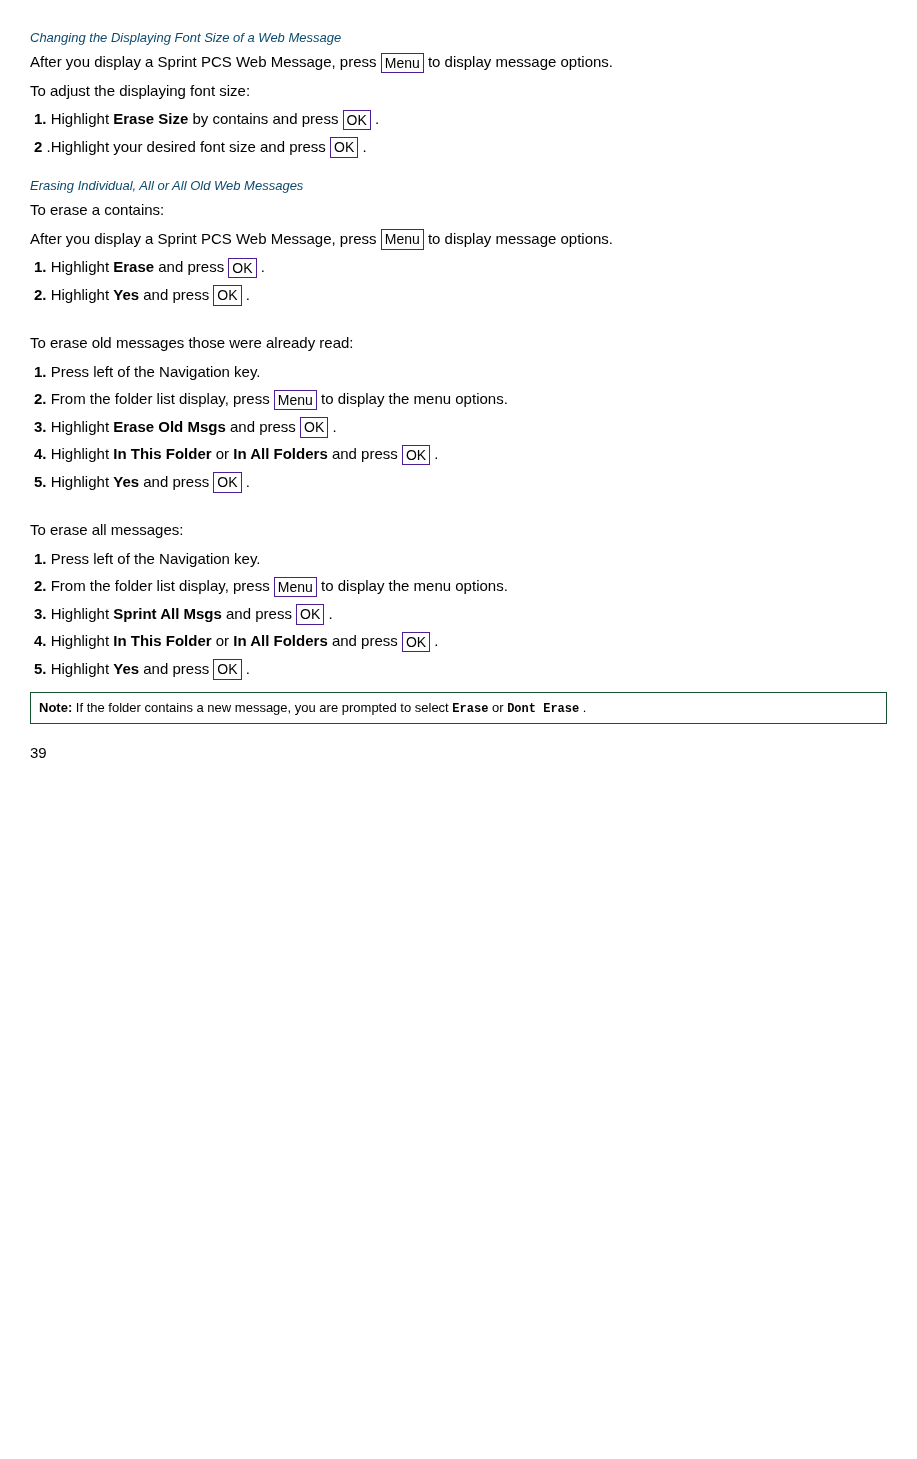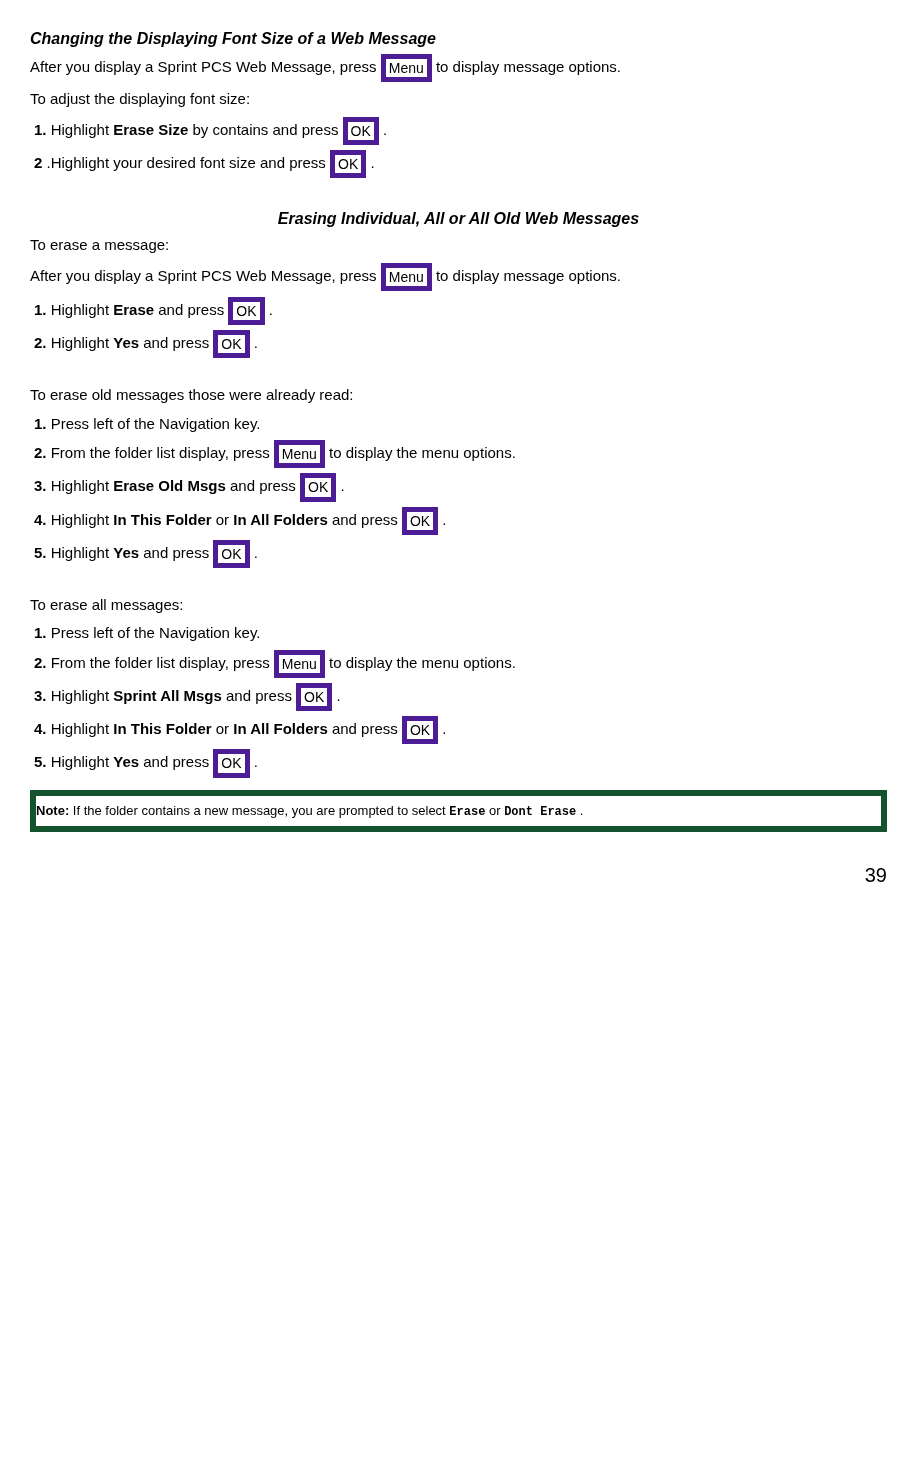--- a/index.html
+++ b/index.html
@@ -10,75 +10,74 @@
     body {
       width: 917px;
       min-height: 1459px;
       background: #ffffff;
       font-family: Arial, sans-serif;
       font-size: 15px;
       color: #000000;
       padding: 20px 30px 40px 30px;
     }
     .section-title {
-      color: #000000;
+      color: #0c4a6e;
       font-style: italic;
-      font-weight: bold;
-      font-size: 16px;
+      font-weight: normal;
+      font-size: 13px;
       margin-bottom: 6px;
       margin-top: 10px;
     }
     .para {
       margin-bottom: 6px;
       line-height: 1.5;
     }
     .list-item {
       margin-bottom: 5px;
       line-height: 1.5;
       padding-left: 4px;
     }
     .bold {
       font-weight: bold;
     }
     .inline-box {
       display: inline-block;
-      border: 5px solid #4c1d95;
+      border: 1px solid #4c1d95;
       padding: 0px 3px;
       font-size: 14px;
       font-family: Arial, sans-serif;
       line-height: 1.3;
       vertical-align: middle;
     }
     .note-box {
-      border: 6px solid #14532d;
-      padding: 5px 0;
+      border: 1px solid #14532d;
+      padding: 5px 8px;
       margin-top: 12px;
       margin-bottom: 10px;
       font-size: 13px;
       line-height: 1.5;
     }
     .note-label {
       font-weight: bold;
     }
     .note-mono {
       font-family: 'Courier New', monospace;
       font-weight: bold;
       font-size: 12px;
     }
     .spacer {
       margin-top: 26px;
     }
     .page-num {
-      text-align: right;
-      margin-top: 32px;
-      font-size: 20px;
+      text-align: left;
+      margin-top: 20px;
+      font-size: 15px;
     }
     .section-gap {
-      margin-top: 32px;
-      text-align: center;
+      margin-top: 20px;
     }
     .list-num {
       font-weight: bold;
     }
   </style>
 </head>
 <body>
 
 <div class="section-title">Changing the Displaying Font Size of a Web Message</div>
 
@@ -106,21 +105,21 @@
 <div class="list-item">
   <span class="list-num">2</span>
   <span>.Highlight your desired font size and press</span>
   <span> </span>
   <span class="inline-box">OK</span>
   <span>.</span>
 </div>
 
 <div class="section-title section-gap">Erasing Individual, All or All Old Web Messages</div>
 
-<div class="para">To erase a message:</div>
+<div class="para">To erase a contains:</div>
 
 <div class="para">
   <span>After you display a Sprint PCS Web Message, press</span>
   <span> </span>
   <span class="inline-box">Menu</span>
   <span> </span>
   <span>to display message options.</span>
 </div>
 
 <div class="list-item">

